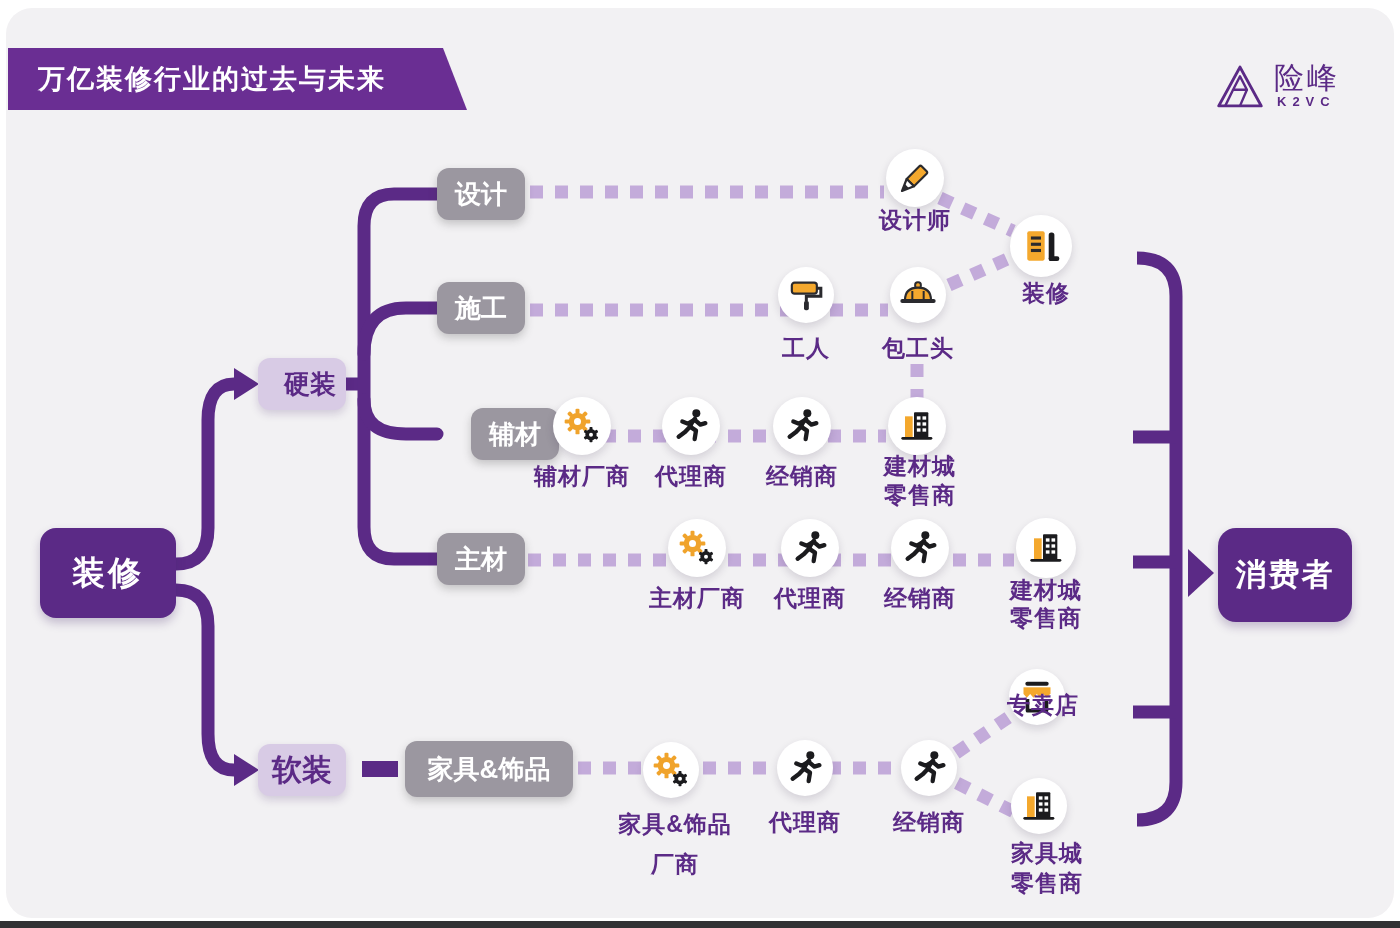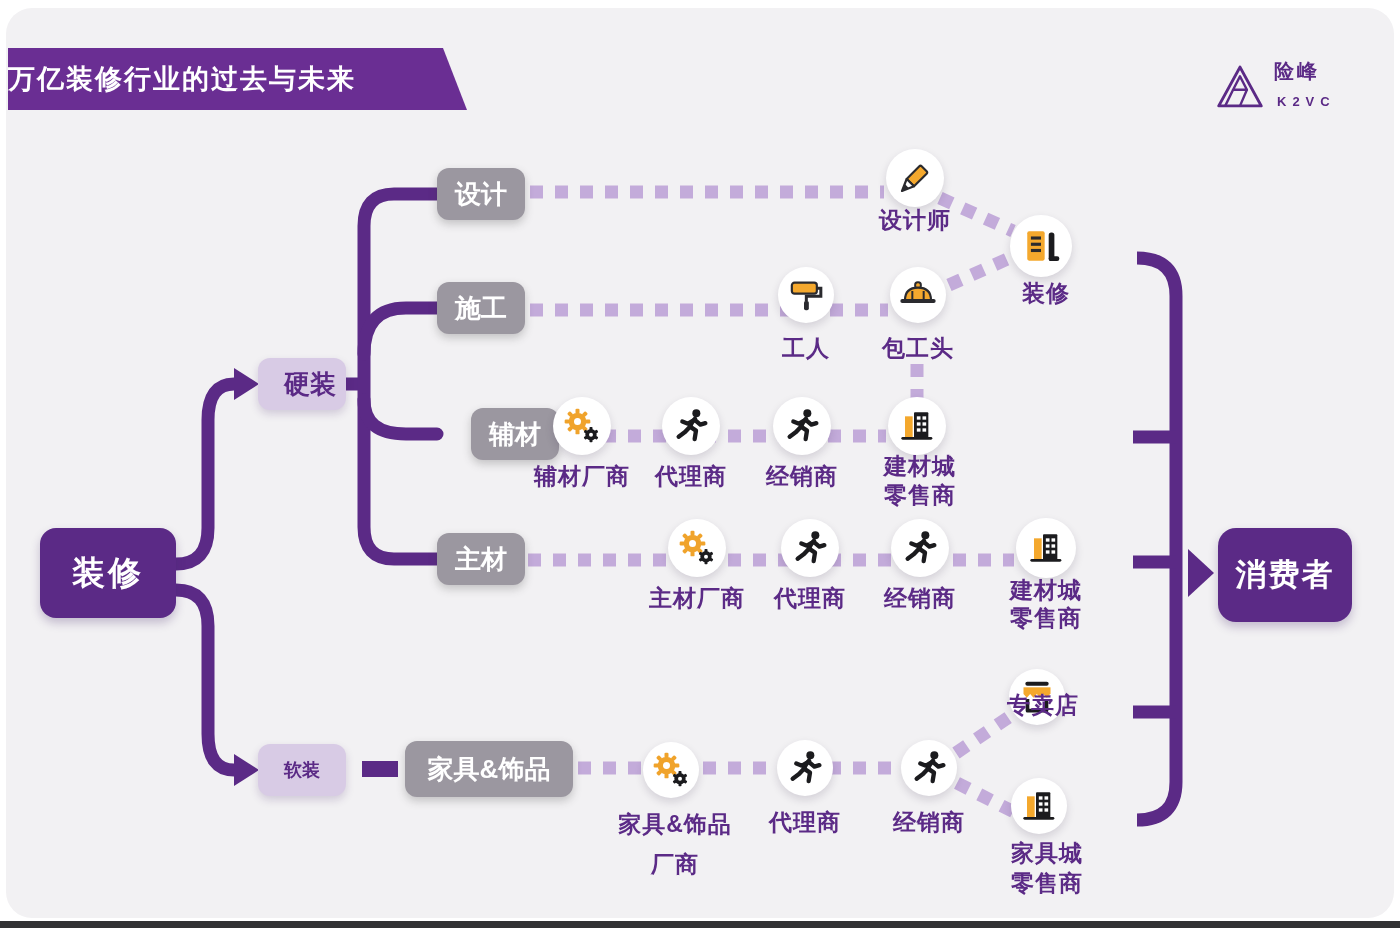--- a/index.html
+++ b/index.html
@@ -3,24 +3,24 @@
 <meta charset="utf-8">
 <style>
   html,body{margin:0;padding:0;background:#ffffff;}
   .stage{position:relative;width:1400px;height:928px;background:#ffffff;overflow:hidden;
          font-family:"Liberation Sans","DejaVu Sans",sans-serif;}
   .card{position:absolute;left:6px;top:8px;right:6px;bottom:10px;background:#F2F1F3;border-radius:26px;}
   .bottom-strip{position:absolute;left:0;right:0;bottom:0;height:7px;background:#323234;}
   .conn{position:absolute;left:0;top:0;width:1400px;height:928px;z-index:1;pointer-events:none;}
   .banner{position:absolute;left:8px;top:48px;width:459px;height:62px;background:#6A2E93;z-index:2;
           clip-path:polygon(0 0, calc(100% - 24px) 0, 100% 100%, 0 100%);
-          display:flex;align-items:center;box-sizing:border-box;}
+          display:flex;align-items:center;padding-left:30px;box-sizing:border-box;}
   .banner span{color:#ffffff;font-size:27px;font-weight:bold;letter-spacing:2px;}
   .logo{position:absolute;z-index:2;}
-  .logo-name{position:absolute;left:1274px;top:58px;width:120px;color:#5B2A86;font-size:20px;font-weight:bold;letter-spacing:3px;z-index:2;}
+  .logo-name{position:absolute;left:1274px;top:58px;width:120px;color:#5B2A86;font-size:30px;font-weight:normal;letter-spacing:3px;z-index:2;}
   .logo-sub{position:absolute;left:1277px;top:94px;width:120px;color:#5B2A86;font-size:13px;font-weight:bold;letter-spacing:6px;z-index:2;}
   .box{position:absolute;z-index:2;display:flex;align-items:center;justify-content:center;
        font-weight:bold;box-sizing:border-box;}
   .box-dark{background:#5B2A86;color:#ffffff;border-radius:16px;box-shadow:0 5px 10px rgba(60,30,100,.25);}
   .box-lav{background:#D8CBE5;color:#5B2A86;border-radius:12px;box-shadow:0 4px 8px rgba(60,30,100,.18);}
   .box-gray{background:#9B97A0;color:#ffffff;border-radius:12px;box-shadow:0 4px 8px rgba(60,60,60,.25);}
   .node{position:absolute;z-index:2;background:#ffffff;border-radius:50%;
         display:flex;align-items:center;justify-content:center;box-shadow:0 4px 8px rgba(40,30,60,.15);}
   .node .ic{width:40px;height:40px;}
   .lbl{position:absolute;z-index:2;width:160px;text-align:center;color:#5B2A86;
@@ -163,21 +163,21 @@
 
   <svg class="logo" style="left:1216px;top:64px;width:48px;height:45px;" viewBox="0 0 52 48">
       <use href="#sym-mountain"></use>
     </svg>
   <div class="logo-name">险峰</div>
   <div class="logo-sub">K2VC</div>
 
   <div class="box box-dark" style="left:40px;top:528px;width:136px;height:90px;font-size:33px;letter-spacing:3px;">装修</div>
   <div class="box box-dark" style="left:1218px;top:528px;width:134px;height:94px;font-size:31px;letter-spacing:2px;border-radius:18px;">消费者</div>
   <div class="box box-lav" style="left:258px;top:358px;width:88px;height:52px;font-size:26px;padding-left:16px;">硬装</div>
-  <div class="box box-lav" style="left:258px;top:744px;width:88px;height:52px;font-size:18px;">软装</div>
+  <div class="box box-lav" style="left:258px;top:744px;width:88px;height:52px;font-size:30px;">软装</div>
   <div class="box box-gray" style="left:437px;top:168px;width:88px;height:52px;font-size:26px;">设计</div>
   <div class="box box-gray" style="left:437px;top:282px;width:88px;height:52px;font-size:26px;text-align:right;">施工</div>
   <div class="box box-gray" style="left:437px;top:408px;width:88px;height:52px;font-size:26px;margin-left:34px;">辅材</div>
   <div class="box box-gray" style="left:437px;top:533px;width:88px;height:52px;font-size:26px;">主材</div>
   <div class="box box-gray" style="left:405px;top:741px;width:168px;height:56px;font-size:26px;">家具&amp;饰品</div>
 
   <div class="node" style="left:886px;top:149px;width:58px;height:58px;">
     <svg class="ic" viewBox="0 0 24 24">
         <use href="#sym-pencil"></use>
       </svg>

